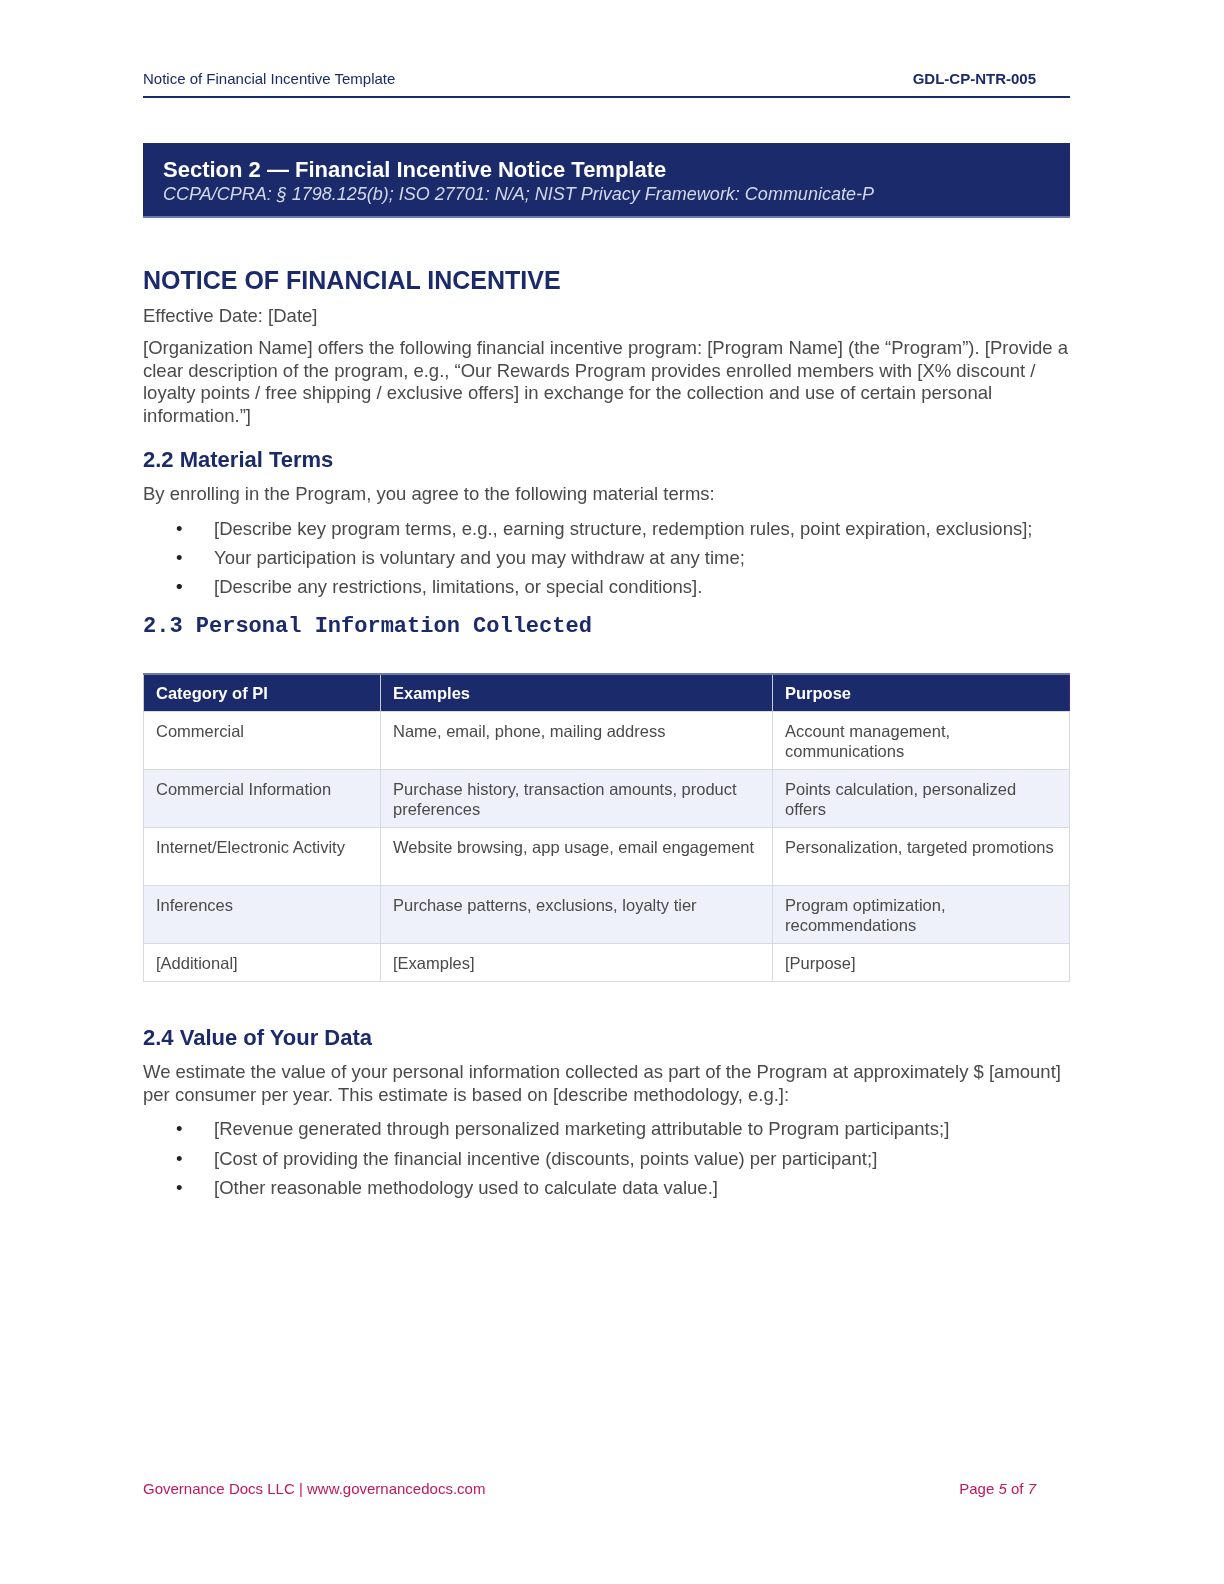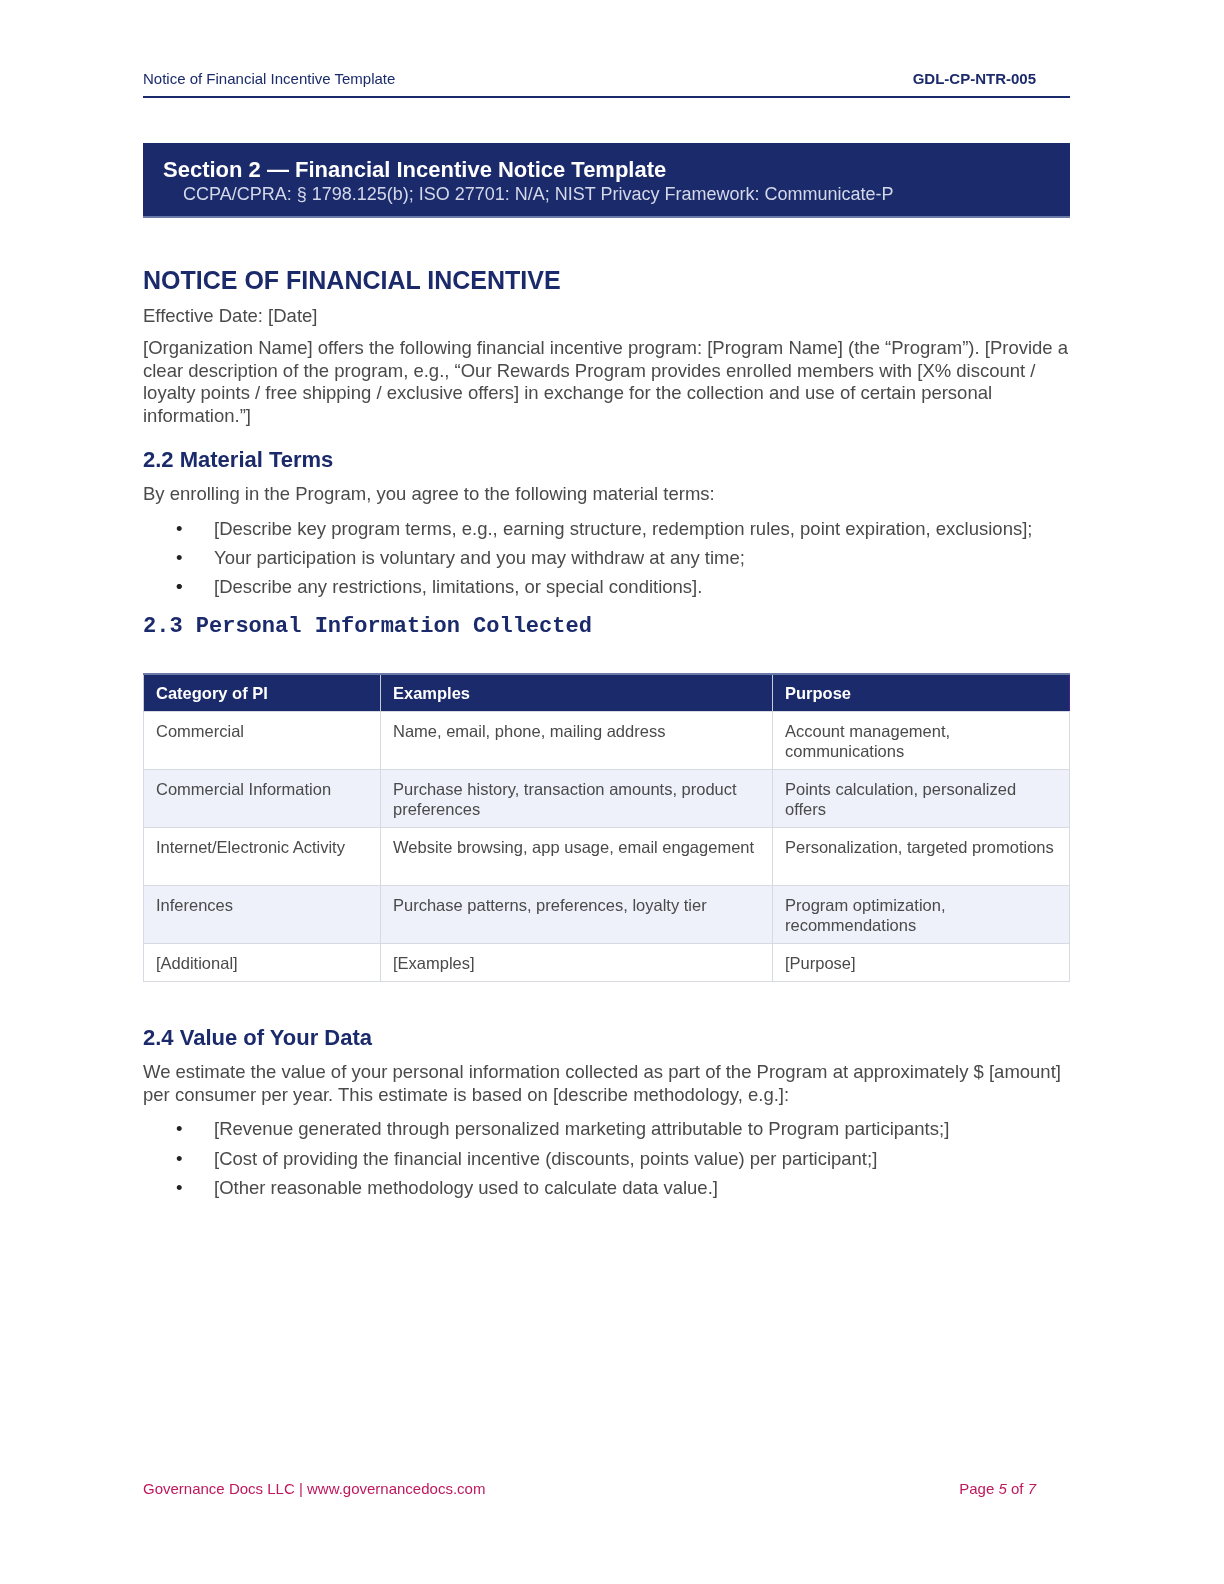--- a/index.html
+++ b/index.html
@@ -42,23 +42,23 @@
       padding: 14px 20px 0 20px;
     }
     .section-banner .banner-title {
       color: #ffffff;
       font-weight: bold;
       font-size: 22px;
       line-height: 26px;
     }
     .section-banner .banner-sub {
       color: #d4d9ea;
+      font-style: italic;
       font-size: 18px;
       line-height: 22px;
-      margin-left: 20px;
     }
 
     .content {
       position: absolute;
       left: 143px;
       top: 262px;
       width: 927px;
     }
     h1.notice-title {
       color: #1b2a6b;
@@ -194,21 +194,21 @@
           <td>Purchase history, transaction amounts, product preferences</td>
           <td>Points calculation, personalized offers</td>
         </tr>
         <tr>
           <td>Internet/Electronic Activity</td>
           <td>Website browsing, app usage, email engagement</td>
           <td>Personalization, targeted promotions</td>
         </tr>
         <tr class="alt">
           <td>Inferences</td>
-          <td>Purchase patterns, preferences, loyalty tier</td>
+          <td>Purchase patterns, exclusions, loyalty tier</td>
           <td>Program optimization, recommendations</td>
         </tr>
         <tr class="last">
           <td>[Additional]</td>
           <td>[Examples]</td>
           <td>[Purpose]</td>
         </tr>
       </tbody>
     </table>
 

